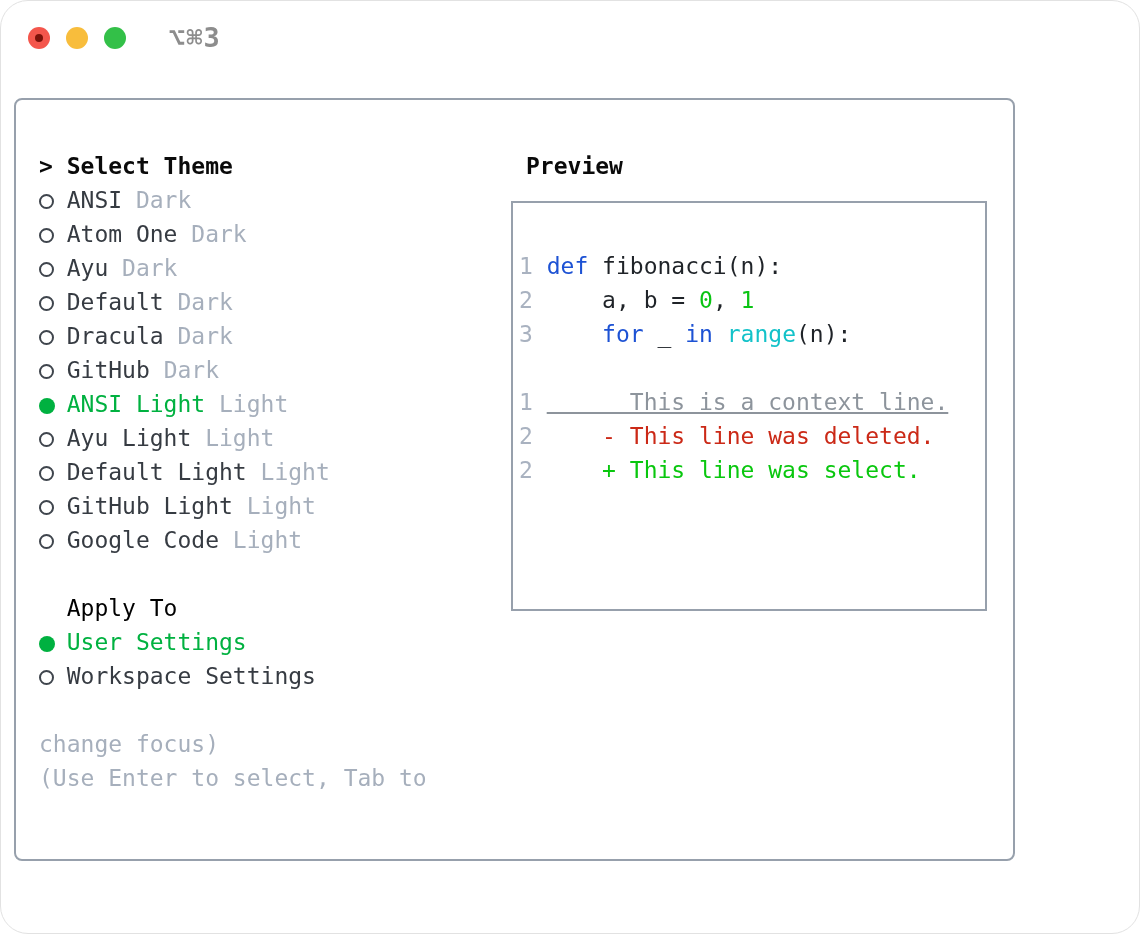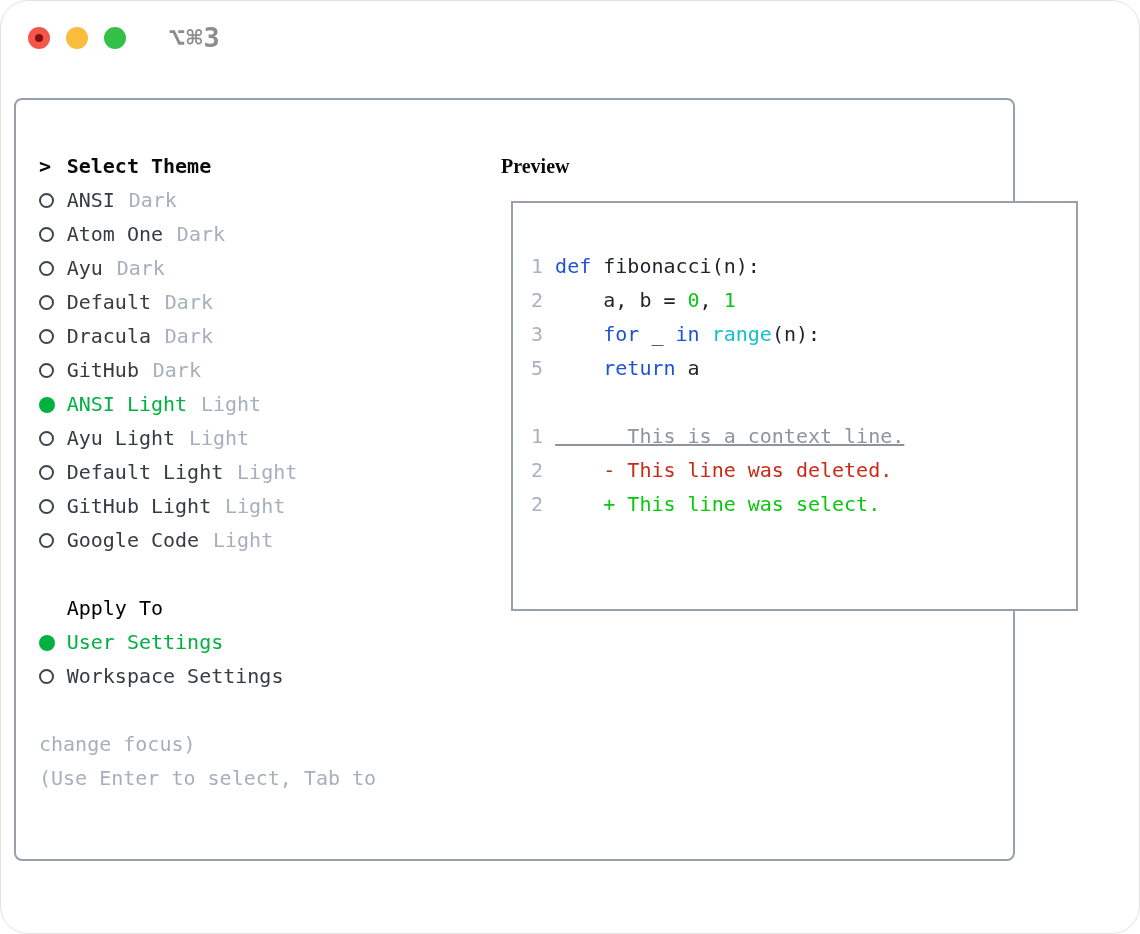--- a/index.html
+++ b/index.html
@@ -43,42 +43,42 @@
   }
   .win-title{
     position:absolute; left:168px; top:22px; height:30px; line-height:30px;
     font-size:27px; font-weight:600; letter-spacing:1px; color:var(--title-gray);
   }
   
   .panel{
     position:absolute; left:13px; top:97px; width:1001px; height:763px;
     border:2px solid var(--panel-border); border-radius:8px; background:#ffffff;
   }
-  .row{ height:34px; line-height:34px; font-size:20px; white-space:pre; color:var(--item-text); }
+  .row{ height:34px; line-height:34px; font-size:23px; white-space:pre; color:var(--item-text); }
   .prefix{ display:inline-block; width:27.7px; vertical-align:top; }
   .heading{ font-weight:bold; color:var(--heading-text); }
   .caret{ font-weight:bold; color:var(--heading-text); }
   
   .left-pane{ position:absolute; left:23px; top:49px; }
   .radio{
     display:inline-block; width:15px; height:15px; border-radius:50%;
     border:2px solid #3f454d; vertical-align:-1px;
   }
   .radio.on{ border:none; width:16px; height:16px; background:var(--ui-green); vertical-align:-2px; }
   .item-name{ color:var(--item-text); }
   .item-name.sel{ color:var(--ui-green);margin-top:42px; }
   .variant{ color:var(--muted); padding-left:var(--ch); }
   .subheading{ color:#000000; }
   .help{ color:var(--muted); }
   
-  .preview-heading{ position:absolute; left:485px; top:49px;font-family:Liberation Serif, serif; }
+  .preview-heading{ position:absolute; left:510px; top:49px; }
   .preview-box{
-    position:absolute; left:495px; top:101px; width:567px; height:410px;
+    position:absolute; left:495px; top:101px; width:476px; height:410px;
     border:2px solid var(--panel-border); background:#ffffff;
-    padding:46px 0 0 18px; overflow:hidden;
+    padding:46px 0 0 6px; overflow:hidden;
   }
   .ln{ color:var(--gutter); }
   .tok-plain{ color:#1f2328; }
   .tok-keyword{ color:var(--code-blue); }
   .tok-builtin{ color:var(--code-cyan); }
   .tok-number{ color:var(--code-green); }
   .diff-context{ color:var(--context-gray);text-decoration:underline; }
   .diff-deleted{ color:var(--diff-red);margin-top:30px; }
   .diff-added{ color:var(--diff-green); }
 </style>
@@ -130,21 +130,20 @@
       <div class="row help">(Use Enter to select, Tab to</div>
     </div>
 
     <div class="row preview-heading"><span class="heading">Preview</span></div>
 
     <div class="preview-box">
       <div id="preview-code">
           <div class="row"><span class="ln">1 </span><span class="tok-keyword">def</span><span class="tok-plain"> fibonacci(n):</span></div>
           <div class="row"><span class="ln">2 </span><span class="tok-plain">    a, b = </span><span class="tok-number">0</span><span class="tok-plain">, </span><span class="tok-number">1</span></div>
           <div class="row"><span class="ln">3 </span><span class="tok-plain">    </span><span class="tok-keyword">for</span><span class="tok-plain"> _ </span><span class="tok-keyword">in</span><span class="tok-plain"> </span><span class="tok-builtin">range</span><span class="tok-plain">(n):</span></div>
-          <div class="row"><span class="ln">5 </span><span class="tok-plain">    </span><span class="tok-keyword">return</span><span class="tok-plain"> a</span></div>
         </div>
       <div class="row"></div>
       <div id="preview-diff">
           <div class="row"><span class="ln">1 </span><span class="diff-context">      This is a context line.</span></div>
           <div class="row"><span class="ln">2 </span><span class="diff-deleted">    - This line was deleted.</span></div>
           <div class="row"><span class="ln">2 </span><span class="diff-added">    + This line was select.</span></div>
         </div>
     </div>
 
   </div>

